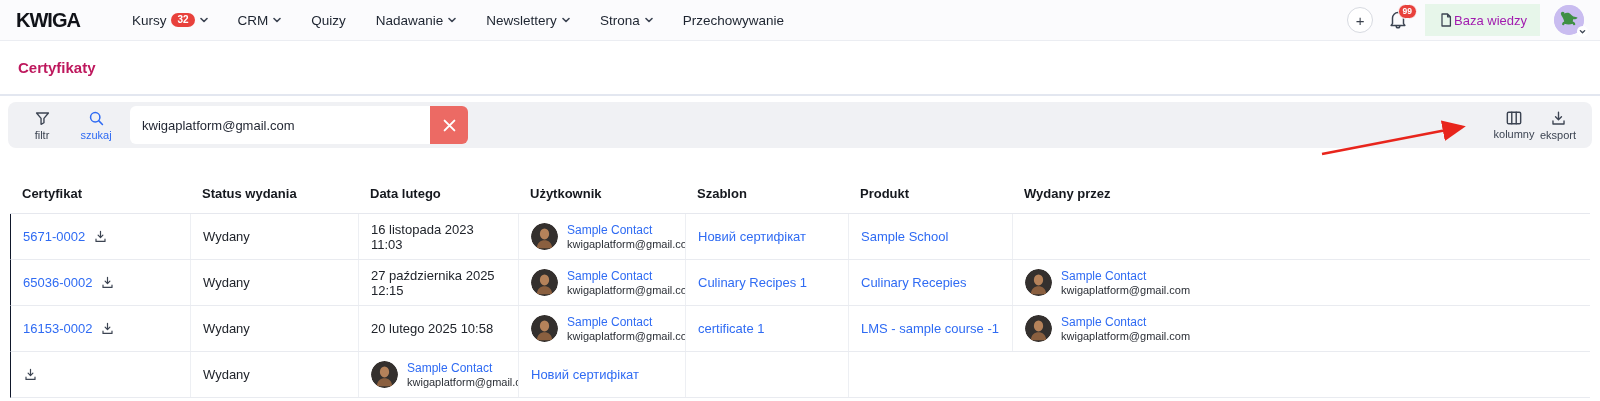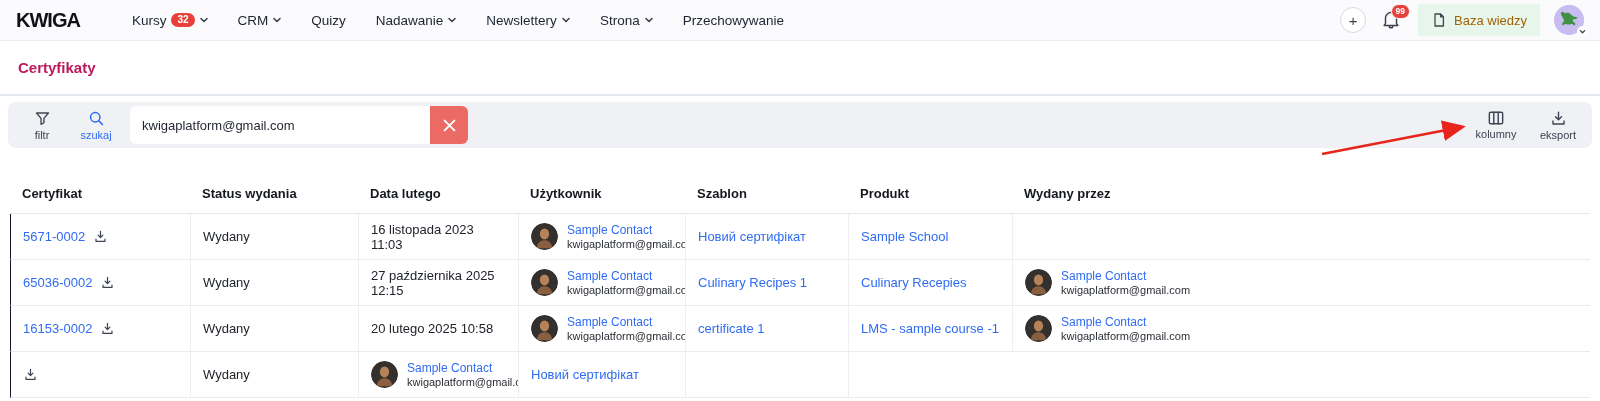--- a/index.html
+++ b/index.html
@@ -18,22 +18,22 @@
   .chev { width:8px; height:8px; display:inline-block; }
   .chev svg { display:block; }
   .topbar-right { margin-left:auto; display:flex; align-items:center; gap:14px; }
   .plus-btn { width:26px; height:26px; border-radius:50%; border:1px solid #d7dae1;
     background:#fff; display:flex; align-items:center; justify-content:center;
     font-size:15px; color:#3a414d; cursor:pointer; }
   .bell-wrap { position:relative; width:24px; height:24px; cursor:pointer; }
   .bell-badge { position:absolute; top:-4px; right:-6px; background:#e8413c; color:#fff;
     font-size:8.5px; font-weight:700; border-radius:8px; padding:2px 4px; line-height:1;
     border:1px solid #fbfbfd; }
-  .kb-btn { display:flex; align-items:center; gap:7px; background:#e7f6ea;
-    border-radius:0; padding:8px 13px; font-size:13px; color:#a16207; cursor:pointer; }
+  .kb-btn { display:flex; align-items:center; background:#e7f6ea;
+    border-radius:0; padding:8px 13px; font-size:13px; color:#a21caf; cursor:pointer; }
   .avatar { position:relative; width:30px; height:30px; border-radius:50%;
     background:#c9bcf0; overflow:visible; cursor:pointer; }
   .avatar svg { border-radius:50%; display:block; }
   .avatar .mini-chev { position:absolute; right:-4px; bottom:-2px; width:11px; height:11px;
     background:#fff; border-radius:50%; display:flex; align-items:center; justify-content:center; }
 
   
   .title-bar { height:55px; background:#fff; border-bottom:2px solid #e3e7f0;
     display:flex; align-items:center; padding:0 18px; }
   .page-title { font-size:15px; font-weight:700; color:#be185d; }
@@ -44,21 +44,21 @@
   .tool { display:flex; flex-direction:column; align-items:center; gap:2px;
     cursor:pointer; min-width:44px; }
   .tool-label { font-size:11px; color:#3c4452; }
   .tool-label.blue { color:#2f6bf3; }
   .search-input { width:300px; height:38px; border:none; outline:none; background:#fff;
     border-radius:6px 0 0 6px; padding:0 12px; font-size:13px; color:#1f2430;
     font-family:"Liberation Sans","DejaVu Sans",sans-serif; margin-left:12px; }
   .clear-btn { width:38px; height:38px; background:#ec6a64; border:none;
     border-radius:0 6px 6px 0; display:flex; align-items:center; justify-content:center;
     cursor:pointer; }
-  .toolbar-right { margin-left:auto; display:flex; align-items:center; gap:18px; }
+  .toolbar-right { margin-left:auto; display:flex; align-items:center; }
 
   
   .arrow-overlay { position:absolute; left:1290px; top:108px; width:210px; height:62px;
     pointer-events:none; z-index:50; }
 
   
   .table { margin:26px 10px 0 10px; }
   .thead, .tr { display:grid; grid-template-columns:180px 168px 160px 167px 163px 164px 1fr; }
   .thead { height:40px; border-bottom:1px solid #e6e8ee; align-items:center; }
   .th { font-size:13px; font-weight:700; color:#15181e; padding:0 12px; }

